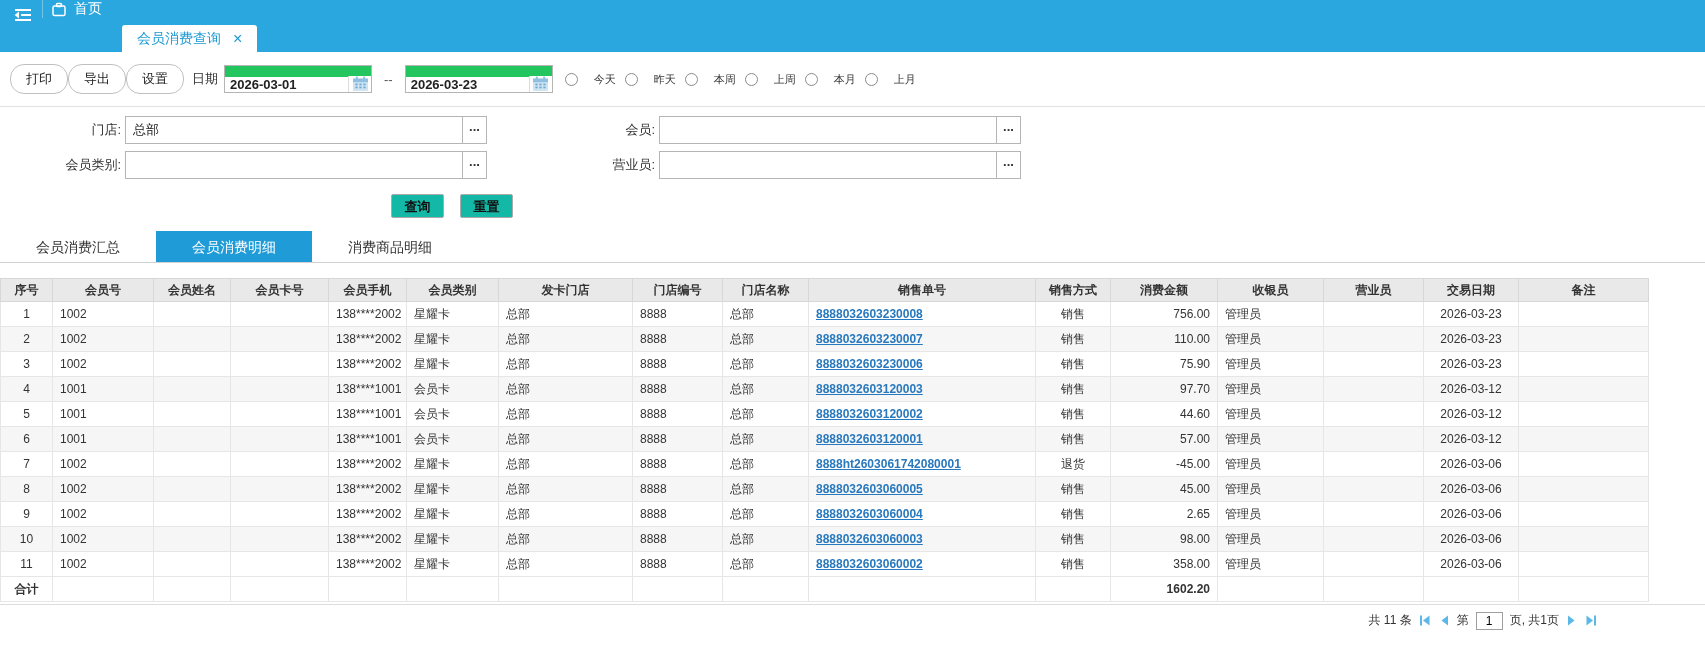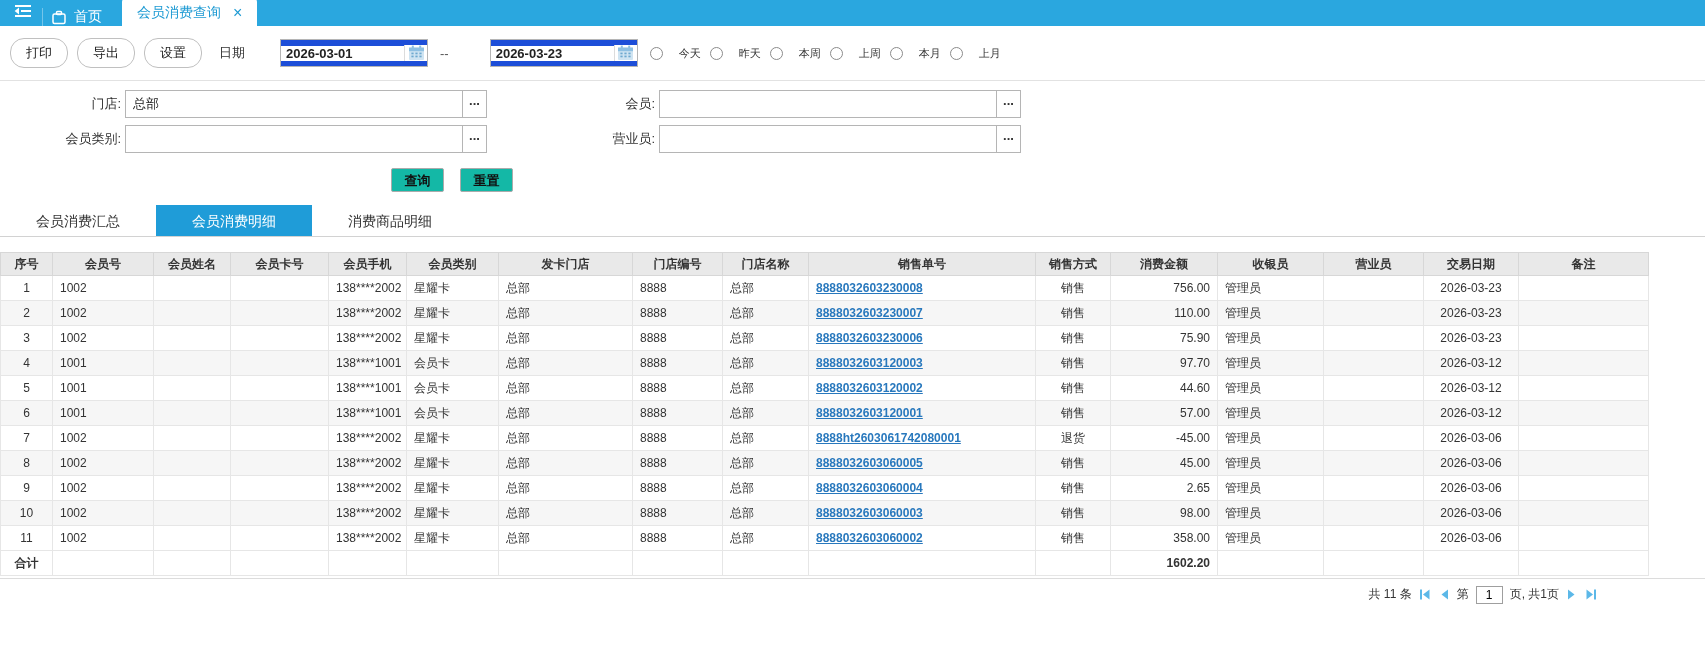--- a/index.html
+++ b/index.html
@@ -1,33 +1,33 @@
 <!DOCTYPE html>
 <html><head>
 <meta charset="utf-8">
 <style>
   * { box-sizing: border-box; }
   html,body { margin:0; padding:0; width:1705px; height:656px; background:#fff;
     font-family:"Liberation Sans","DejaVu Sans",sans-serif; color:#333; overflow:hidden; }
 
   
-  .topbar { height:26px; background:#2aa7df; display:flex; align-items:flex-end; padding-left:8px; }
+  .topbar { height:52px; background:#2aa7df; display:flex; align-items:flex-start; padding-left:8px; }
   .tb-iconbtn { display:flex; align-items:center; justify-content:center; width:30px; height:30px; cursor:pointer; }
   .tb-divider { width:1px; height:18px; background:rgba(255,255,255,.35); margin:0 8px 0 4px; }
   .tb-home { display:flex; align-items:center; gap:7px; color:#fff; font-size:14px; margin-right:20px; cursor:pointer; }
   .tb-tab { align-self:flex-end; height:27px; background:#fff; border-radius:3px 3px 0 0; color:#1d9ad3;
     display:flex; align-items:center; gap:12px; padding:12px 15px; font-size:14px; cursor:pointer; }
   .tab-close { font-size:16px; line-height:1; color:#1d9ad3; cursor:pointer; }
 
   
   .toolbar { height:55px; display:flex; align-items:center; padding-left:10px; border-bottom:1px solid #e2e2e2; background:#fff; }
-  .tbtn { height:30px; min-width:58px; margin-right:9px; background:#fff; border:1px solid #c0c0c0; border-radius:14px;
+  .tbtn { height:30px; min-width:58px; background:#fff; border:1px solid #c0c0c0; border-radius:14px;
     font-size:13px; color:#222; cursor:pointer; font-family:inherit; }
   .date-label { font-size:13px; margin:0 6px 0 8px; }
-  .date-box { display:flex; align-items:center; height:28px; border:1px solid #b5b5b5; width:148px; background:#1d4ed8;margin-left:29px; }
+  .date-box { display:flex; align-items:flex-end; height:28px; border:1px solid #b5b5b5; width:148px; background:#22c55e; }
   .date-box input { border:none; outline:none; width:100%; font-weight:600; font-size:13px; padding:0 5px;
     font-family:inherit; color:#222; min-width:0; }
   .cal-btn { width:27px; border:none; border-left:1px solid #dcdcdc; background:#fff; display:flex;
     align-items:center; justify-content:center; cursor:pointer; padding:0; }
   .dash { margin:0 12px; color:#555; font-size:13px; }
   .radios { display:flex; align-items:center; margin-left:12px; }
   .radio { display:flex; align-items:center; gap:16px; font-size:11px; margin-right:9px; cursor:pointer; }
   .rdot { width:13px; height:13px; border:1px solid #8b8b8b; border-radius:50%; background:#fff; display:inline-block; }
 
   

